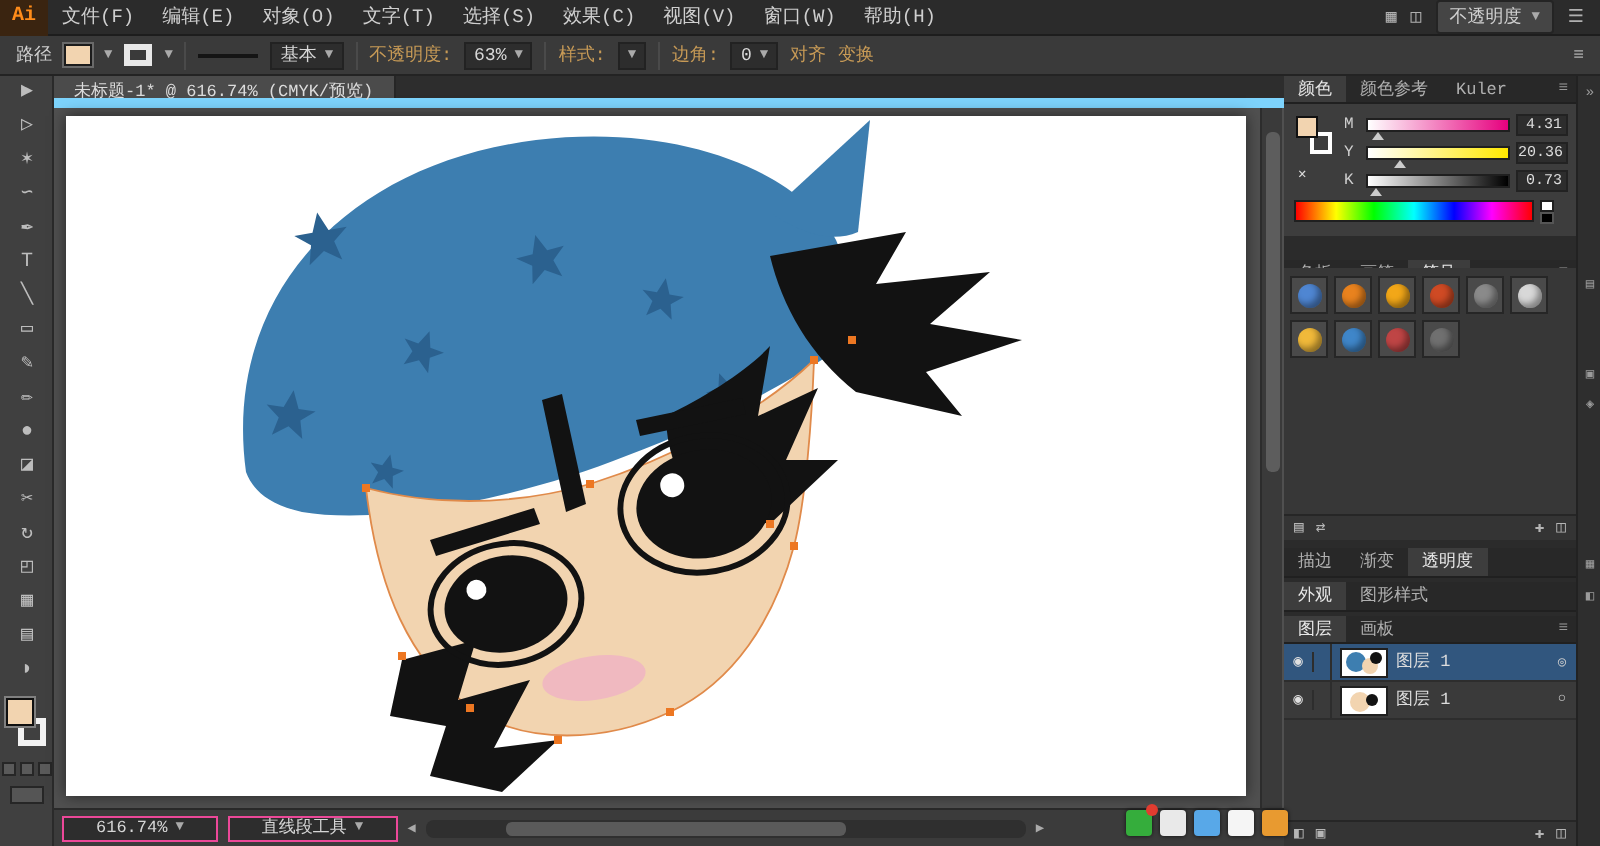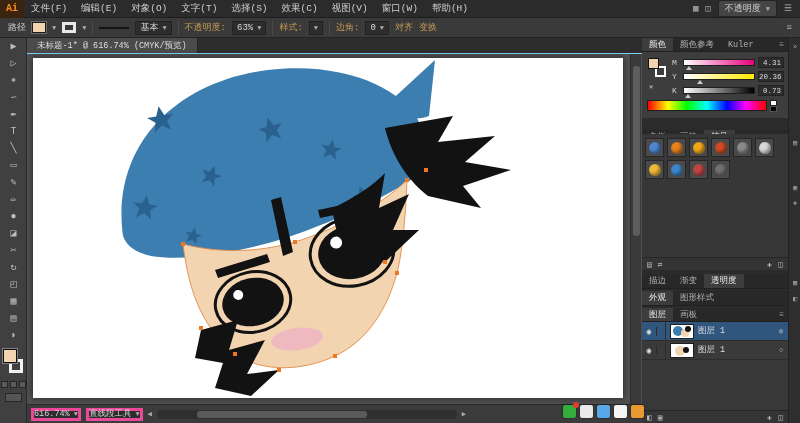--- a/index.html
+++ b/index.html
@@ -41,36 +41,36 @@
   .tb-swatches { position:relative; height:30px; margin-top:3px; }
   .tb-stroke { position:absolute; left:9px; top:12px; width:14px; height:14px;
     border:3px solid #f2f2f2; background:transparent; }
   .tb-fill { position:absolute; left:3px; top:2px; width:14px; height:14px;
     border:1px solid #101010; outline:1px solid #808080; }
   .tb-modes { display:flex; justify-content:center; gap:2px; margin-top:4px; }
   .tb-mode { width:7px; height:7px; background:#5a5a5a; border:1px solid #262626; }
   .tb-screen { width:17px; height:9px; margin:5px auto 0; background:#555; border:1px solid #262626; }
   
   .tab-bar { position:absolute; left:27px; top:38px; width:615px; height:16px; background:#2d2d2d;
-    border-bottom:1px solid #7dd3fc; display:flex; }
+    border-bottom:5px solid #7dd3fc; display:flex; }
   .doc-tab { background:#4b4b4b; color:#dcdcdc; font-size:8.5px; line-height:16px;
     padding:0 10px; border-right:1px solid #262626; }
   .canvas { position:absolute; left:27px; top:54px; width:615px; height:350px; background:#505050; }
   .artboard { position:absolute; left:6px; top:4px; width:590px; height:340px; background:#fff;
     box-shadow:0 0 7px rgba(0,0,0,.55); }
   .vscroll { position:absolute; left:603px; top:0; width:11px; height:350px; background:#3a3a3a;
     border-left:1px solid #2c2c2c; }
   .vscroll-thumb { position:absolute; left:2px; top:12px; width:7px; height:170px;
     background:#5d5d5d; border-radius:3px; }
   
   .status-bar { position:absolute; left:27px; top:404px; width:615px; height:19px; background:#3b3b3b;
     border-top:1px solid #292929; display:flex; align-items:center; gap:5px; padding:0 4px;
     font-size:8.5px; }
-  .sb-box { background:#2d2d2d; border:3px solid #ec4899; height:13px; display:flex; align-items:center;
-    gap:4px; padding:0 0; color:#d5d5d5; }
+  .sb-box { background:#2d2d2d; border:1px solid #ec4899; height:13px; display:flex; align-items:center;
+    gap:4px; padding:0 16px; color:#d5d5d5; }
   .hscroll { position:relative; width:300px; height:9px; background:#2f2f2f; border-radius:4px; }
   .hscroll-thumb { position:absolute; left:40px; top:1px; width:170px; height:7px;
     background:#5a5a5a; border-radius:3px; }
   
   .overlay-icons { position:absolute; left:563px; top:405px; display:flex; gap:4px; z-index:30; }
   .ov-icon { width:13px; height:13px; border-radius:2px; box-shadow:0 0 2px rgba(0,0,0,.7);
     position:relative; }
   .ov-badge { position:absolute; right:-3px; top:-3px; width:6px; height:6px; border-radius:50%; }
   
   .dock { position:absolute; left:642px; top:38px; width:158px; height:385px; background:#2b2b2b; }

